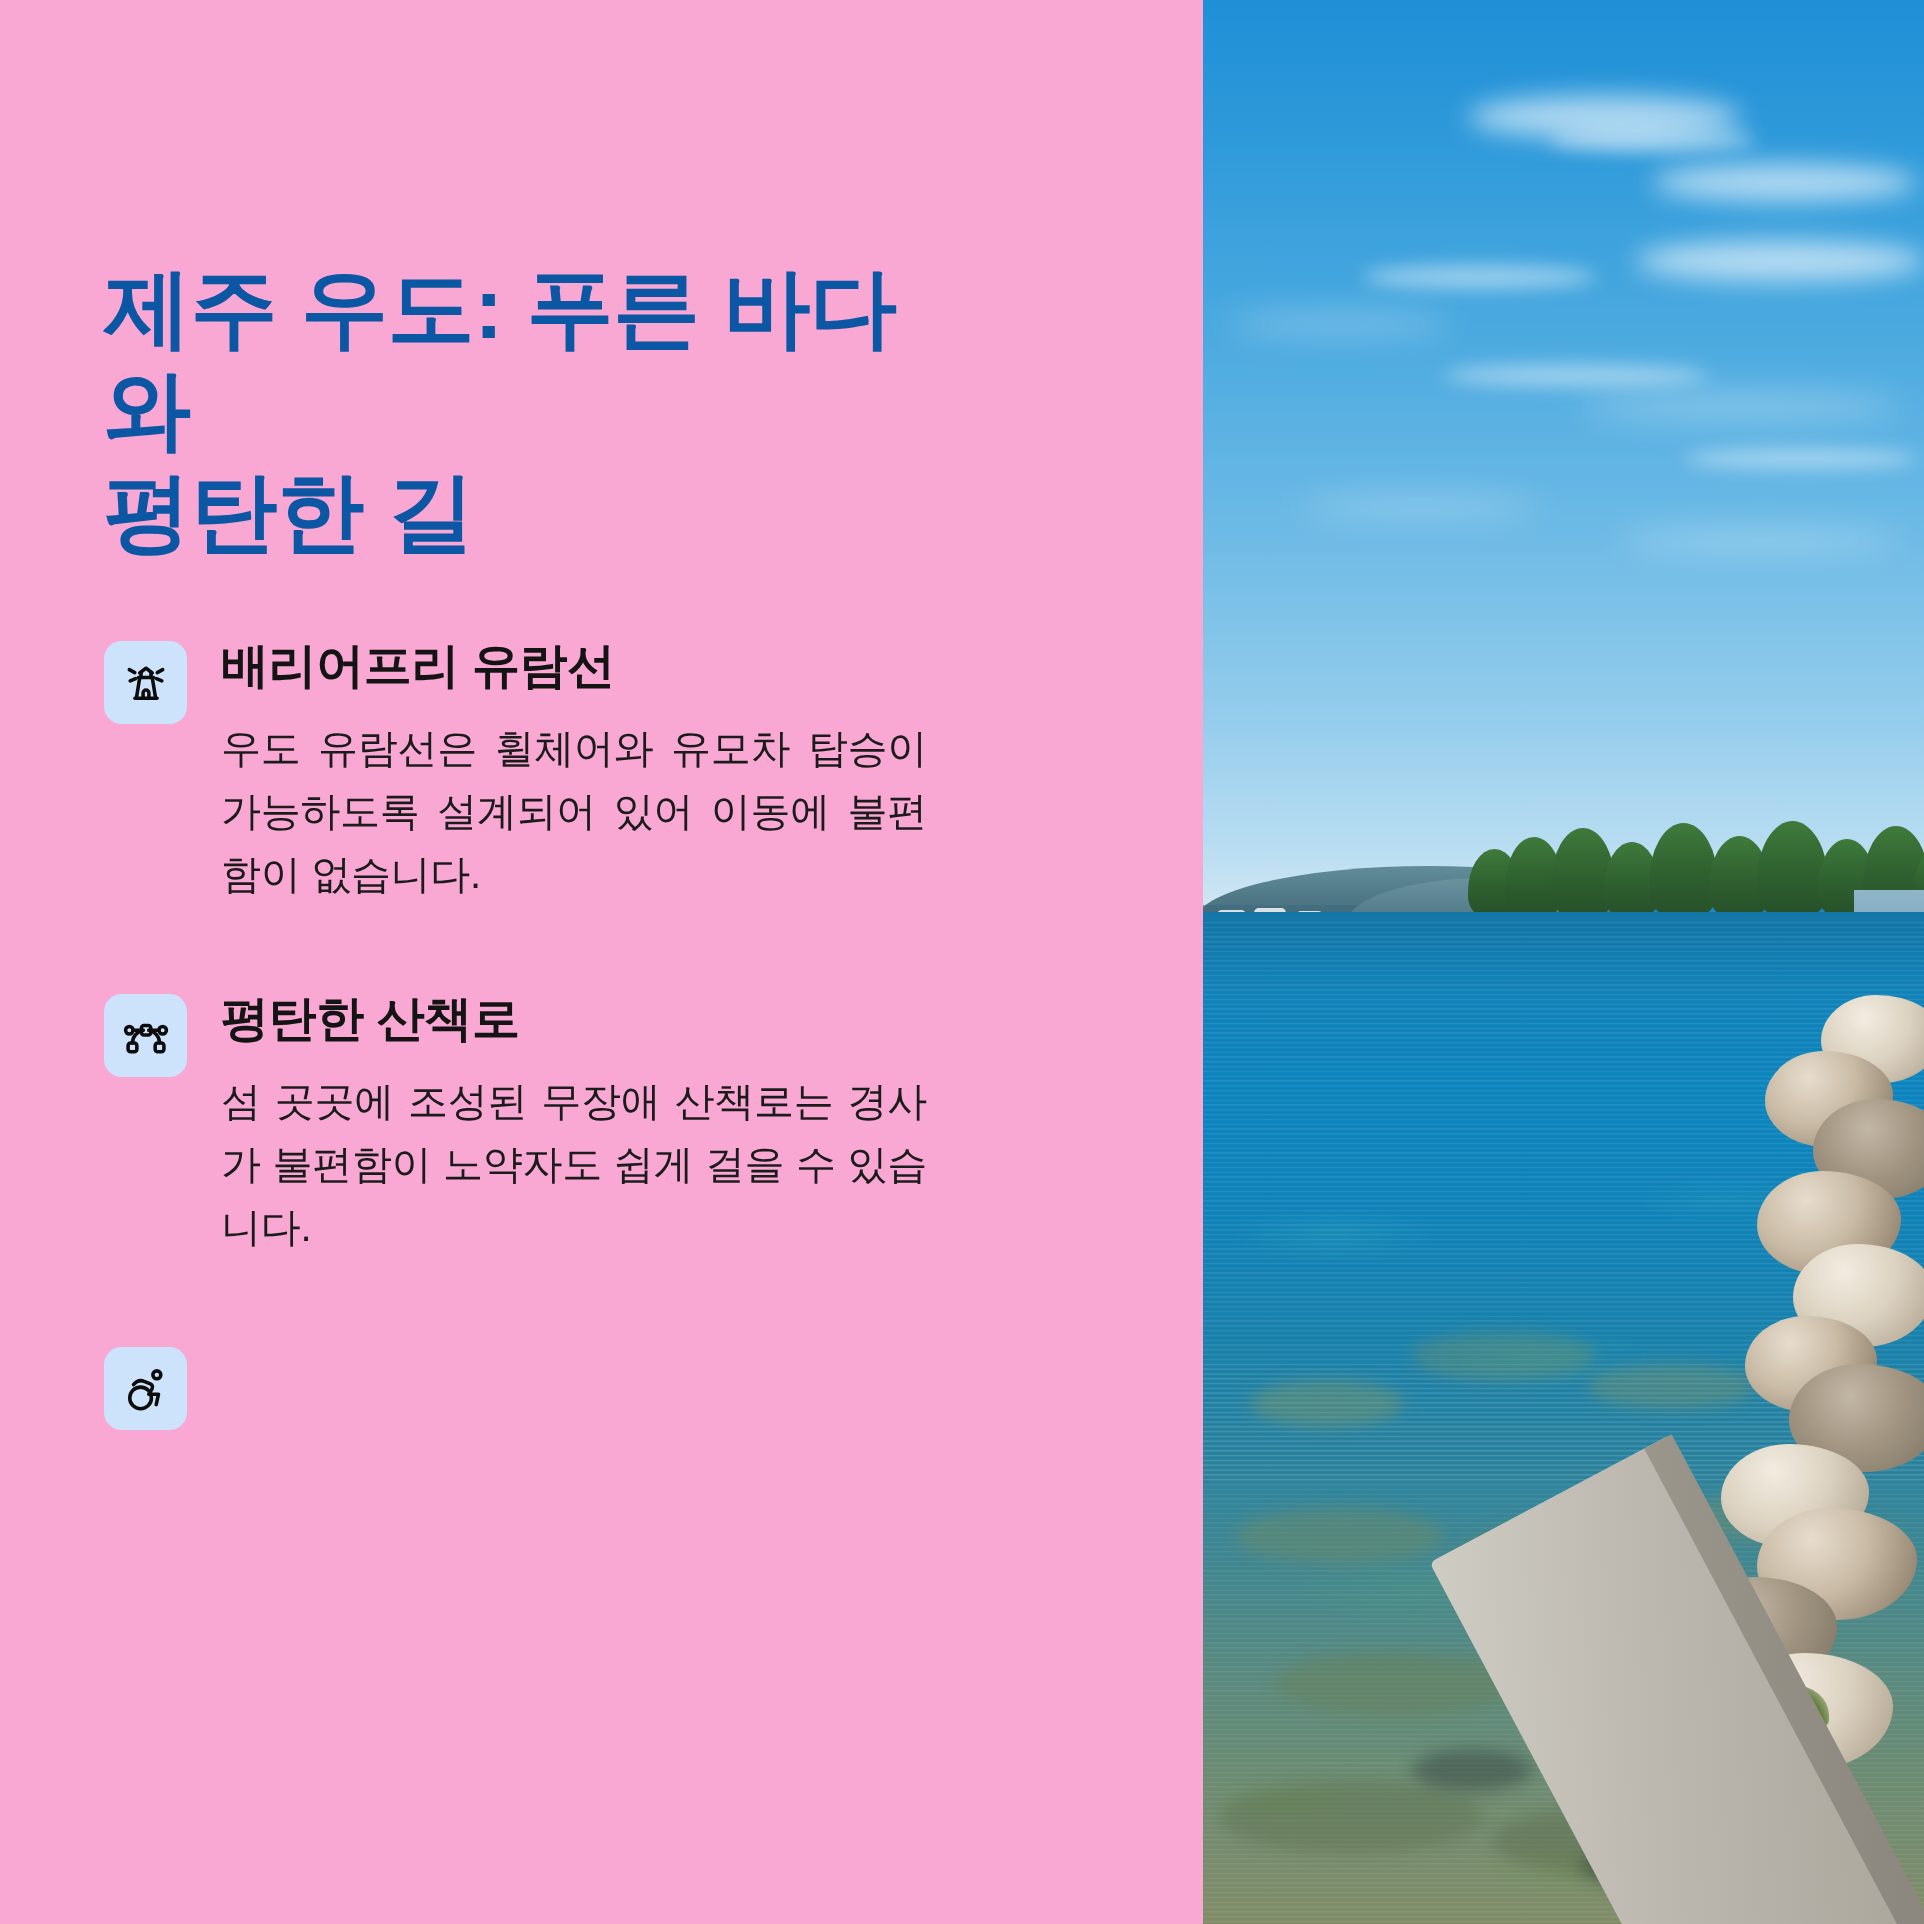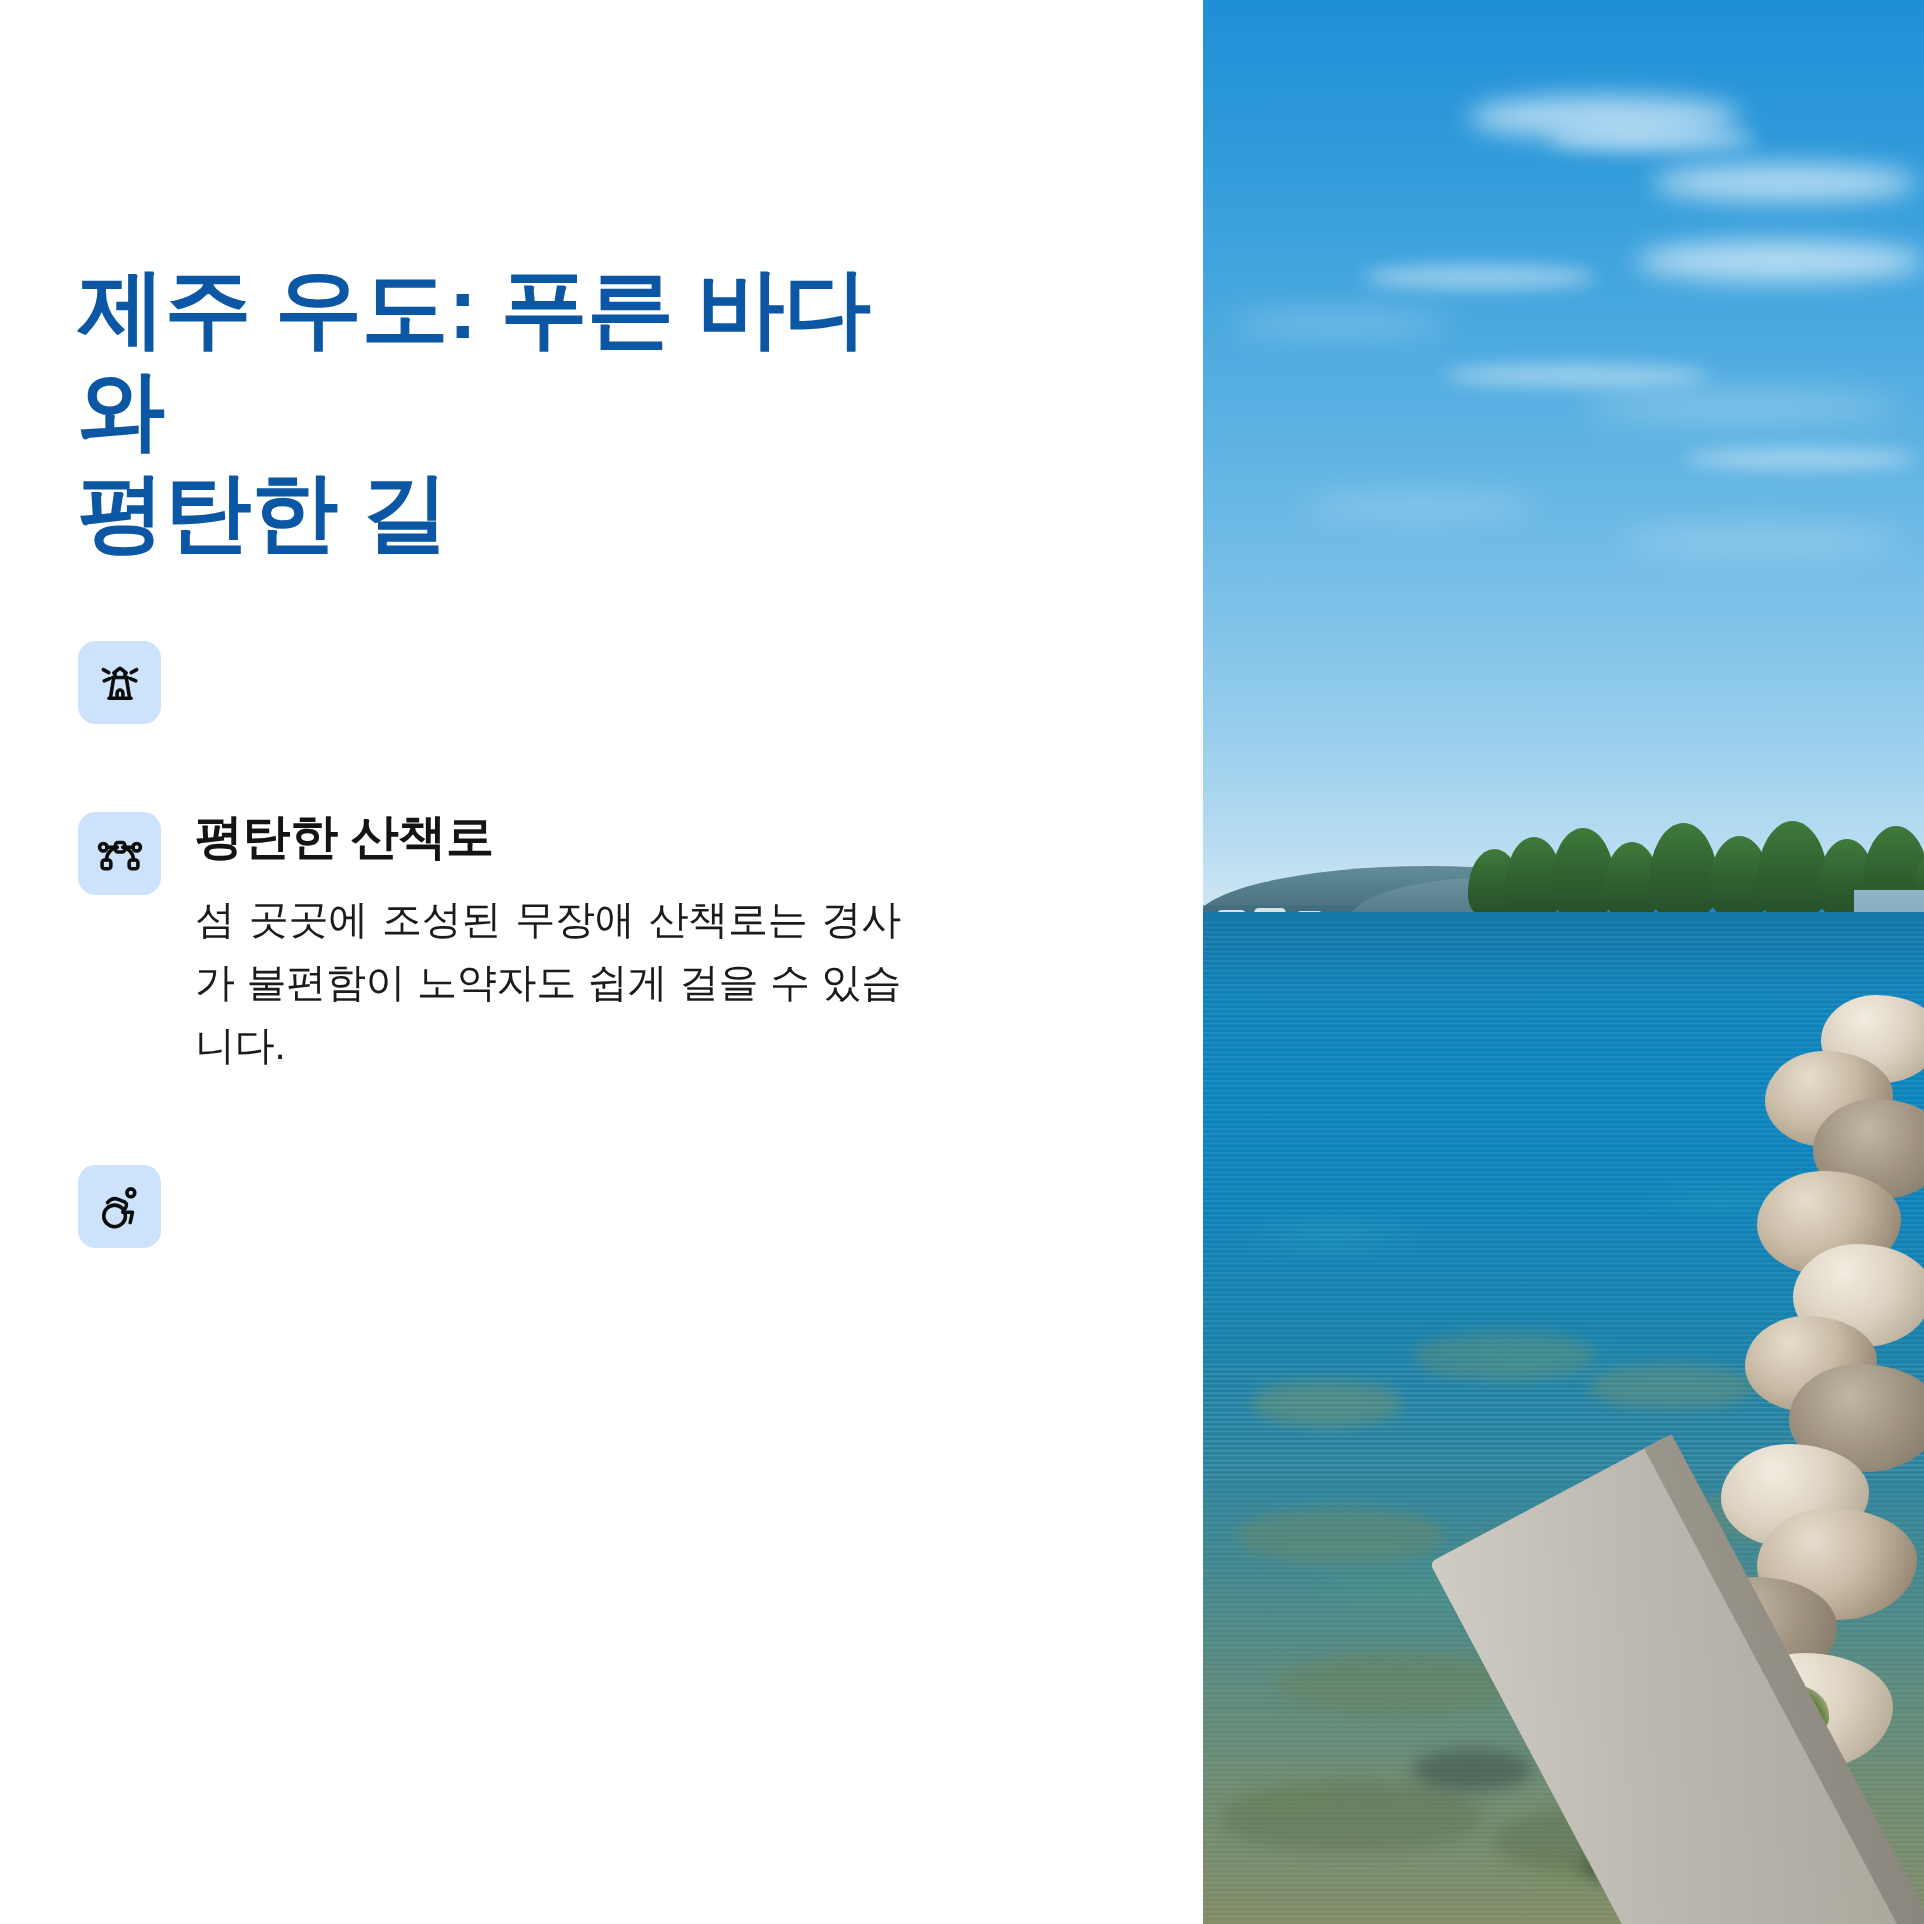--- a/index.html
+++ b/index.html
@@ -15,22 +15,22 @@
     width:1925px; height:1925px;
     background:#ededed;
     display:flex;
     flex-direction:row;
   }
 
   
   .left-panel {
     width:1203px;
     height:1925px;
-    background:#ffffff;
-    padding:257px 0 0 78px;
+    background:#f9a8d4;
+    padding:257px 0 0 104px;
     position:relative;
   }
 
   .page-title {
     font-size:87px;
     line-height:1.17;
     font-weight:700;
     letter-spacing:-0.4px;
     color:#0b57a4;
     width:850px;
@@ -292,20 +292,24 @@
               <path d="M9 7.2 12 4.9l3 2.3"></path>
               <path d="M9.6 7.2v2.1M14.4 7.2v2.1"></path>
               <path d="M8.4 9.4h7.2"></path>
               <path d="M9 9.4 7.4 19.2M15 9.4l1.6 9.8"></path>
               <path d="M6.7 19.3h10.6"></path>
               <path d="M10.6 19.2v-2.4a1.4 1.4 0 0 1 2.8 0v2.4"></path>
               <path d="M4 5.6 6.6 7M4.4 11 7 9.9M20 5.6 17.4 7M19.6 11 17 9.9"></path>
             </svg>
           </span>
         </div>
+        <div class="feature-body">
+          <div class="feature-heading">배리어프리 유람선</div>
+          <div class="feature-desc">우도 유람선은 휠체어와 유모차 탑승이 가능하도록 설계되어 있어 이동에 불편함이 없습니다.</div>
+        </div>
       </div>
 
       <div class="feature">
         <div class="icon-chip">
           <span>
             <svg viewBox="0 0 24 24" fill="none" stroke="#0c0c0c" stroke-width="1.7" stroke-linecap="round" stroke-linejoin="round">
               <rect x="9.8" y="7.0" width="4.5" height="4.5" rx="1.2"></rect>
               <rect x="3.4" y="15.4" width="4.2" height="4.2" rx="1.2"></rect>
               <rect x="16.4" y="15.4" width="4.2" height="4.2" rx="1.2"></rect>
               <circle cx="4.0" cy="9.25" r="1.8"></circle>

